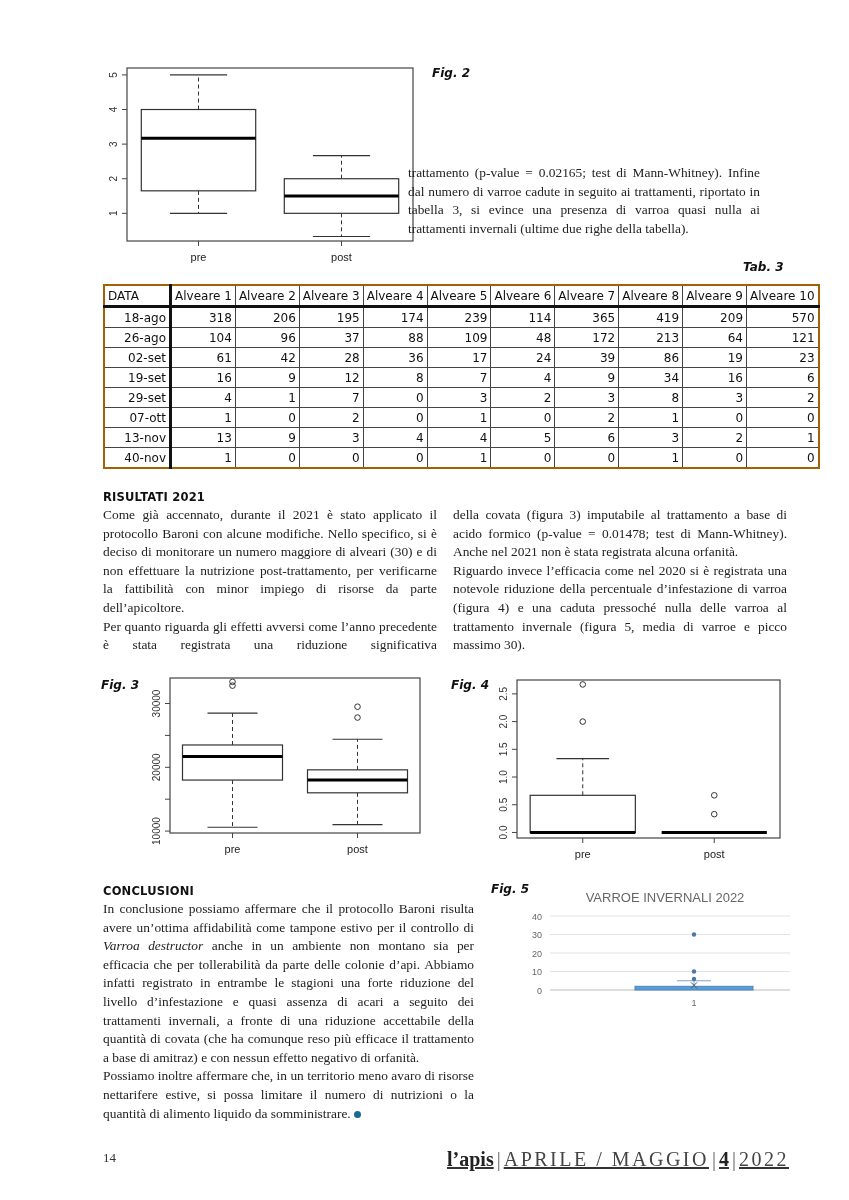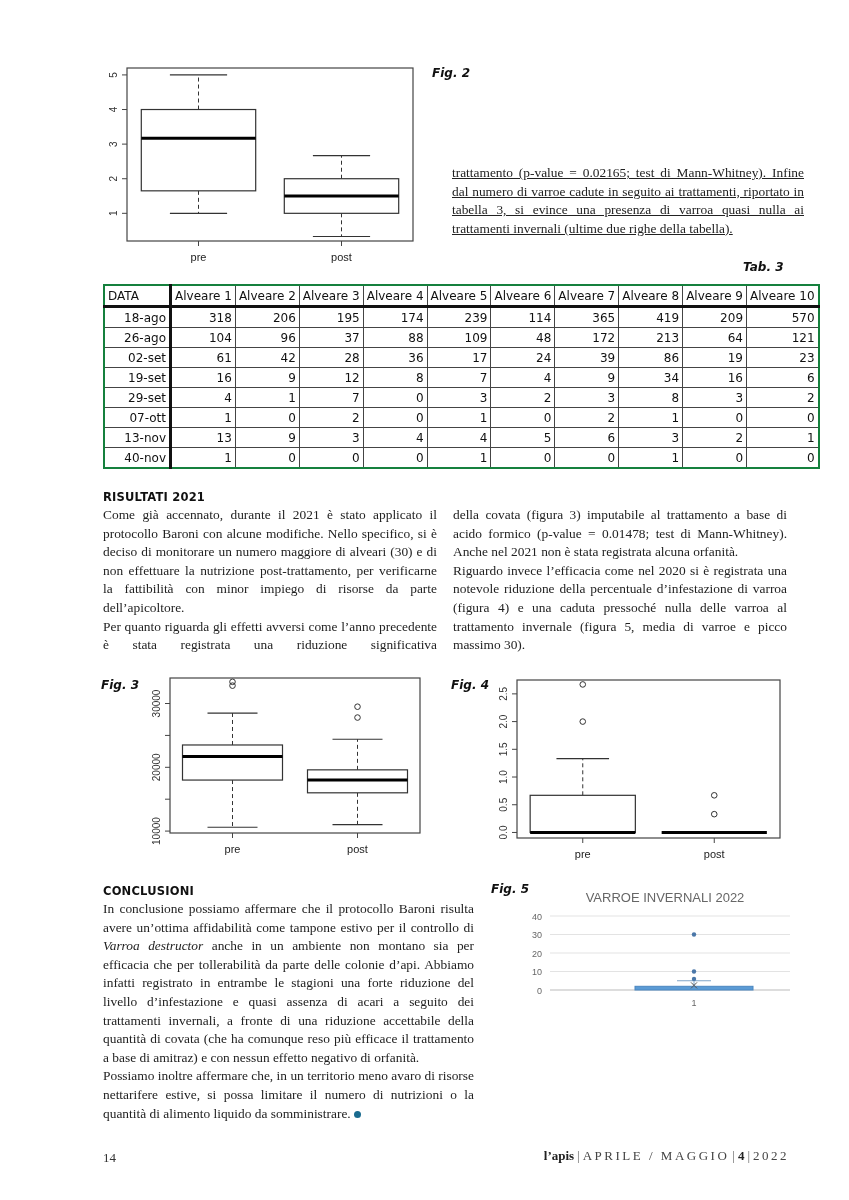--- a/index.html
+++ b/index.html
@@ -8,21 +8,21 @@
   .figlabel { font-family:"DejaVu Sans", sans-serif; font-weight:bold; font-style:italic; font-size:12px; color:#111; }
   .heading { font-family:"DejaVu Sans", sans-serif; font-weight:bold; font-size:11.5px; color:#111; letter-spacing:0.2px; }
   .body-text { font-size:13.4px; line-height:18.6px; text-align:justify; color:#222; }
   .body-text p { margin:0; }
   .body-text p.last { text-align:left; }
   table.varroa { border-collapse:collapse; font-family:"DejaVu Sans", sans-serif; font-size:12px; color:#111; }
   table.varroa th, table.varroa td { border:1px solid #444; padding:0 3px; height:19px; }
   table.varroa th { font-weight:normal; text-align:left; border-bottom:3px solid #111; white-space:nowrap; }
   table.varroa td { text-align:right; }
   table.varroa td.date { border-right:3px solid #111; }
-  table.varroa { border:2px solid #15803d;padding-left:6px; }
+  table.varroa { border:2px solid #a16207;padding-left:6px; }
   svg text { font-family:"Liberation Sans", sans-serif; }
   .footer { font-size:13px; color:#333; }
   .footer-brand { letter-spacing:2.5px; color:#444; }
   .bullet { display:inline-block; width:7px; height:7px; border-radius:50%; background:#1a6b8f; margin-left:3px; vertical-align:middle; }
 </style>
 </head>
 <body>
 
 <svg class="abs" style="left:95px;top:55px;" width="330" height="215" id="fig2svg">
     <rect x="32" y="13" width="286" height="173" fill="none" stroke="#444" stroke-width="1.2"></rect>
@@ -48,21 +48,21 @@
     <text x="246.5" y="206" font-size="11" fill="#222" text-anchor="middle">post</text>
     <line x1="246.5" y1="123.72" x2="246.5" y2="100.53800000000001" stroke="#333" stroke-dasharray="4,3"></line>
     <line x1="217.9" y1="100.53800000000001" x2="275.1" y2="100.53800000000001" stroke="#333" stroke-width="1.2"></line>
     <line x1="246.5" y1="158.32" x2="246.5" y2="181.502" stroke="#333" stroke-dasharray="4,3"></line>
     <line x1="217.9" y1="181.502" x2="275.1" y2="181.502" stroke="#333" stroke-width="1.2"></line>
     <rect x="189.3" y="123.72" width="114.4" height="34.599999999999994" fill="#fff" stroke="#333" stroke-width="1.2"></rect>
     <line x1="189.3" y1="141.01999999999998" x2="303.7" y2="141.01999999999998" stroke="#000" stroke-width="3"></line>
   </svg>
 <div class="abs figlabel" style="left:432px;top:66px;">Fig. 2</div>
 
-<div class="abs body-text" style="left:452px;top:164px;width:352px;text-decoration:underline;">
+<div class="abs body-text" style="left:408px;top:164px;width:352px;">
   <p>trattamento (p-value = 0.02165; test di Mann-Whitney). Infine dal numero di varroe cadute in seguito ai trattamenti, riportato in tabella 3, si evince una presenza di varroa quasi nulla ai trattamenti invernali (ultime due righe della tabella).</p>
 </div>
 
 <div class="abs figlabel" style="left:743px;top:260px;">Tab. 3</div>
 
 <div class="abs" style="left:103px;top:284px;">
   <table class="varroa" id="table3">
     <thead>
         <tr id="table3-head">
           <th style="width: 58px; border-right: 3px solid rgb(17, 17, 17);">DATA</th>
@@ -286,15 +286,15 @@
     <line x1="184" y1="106.3" x2="184" y2="100.75" stroke="#7fa4c8" stroke-width="1"></line>
     <line x1="167" y1="100.75" x2="201" y2="100.75" stroke="#7fa4c8" stroke-width="1.2"></line>
     <path d="M181,102.375 L187,108.375 M181,108.375 L187,102.375" stroke="#555" stroke-width="1"></path>
     <circle cx="184" cy="98.9" r="2.2" fill="#4a77a8"></circle>
     <circle cx="184" cy="91.5" r="2.2" fill="#4a77a8"></circle>
     <circle cx="184" cy="54.5" r="2.2" fill="#4a77a8"></circle>
     <text x="184" y="126" font-size="9" fill="#666" text-anchor="middle">1</text>
   </svg>
 
 <div class="abs footer" style="left:103px;top:1150px;text-align:right;">14</div>
-<div class="abs footer" style="right:60px;top:1148px;font-size:13px;">
+<div class="abs footer" style="right:60px;top:1148px;font-size:20px;text-decoration:underline;">
   <span style="font-weight:bold;color:#222;">l’apis</span><span style="margin:0 3px;color:#666;">|</span><span class="footer-brand">APRILE / MAGGIO</span><span style="margin:0 3px;color:#666;">|</span><span style="font-weight:bold;color:#222;">4</span><span style="margin:0 3px;color:#666;">|</span><span class="footer-brand">2022</span>
 </div>
 
 </body></html>

